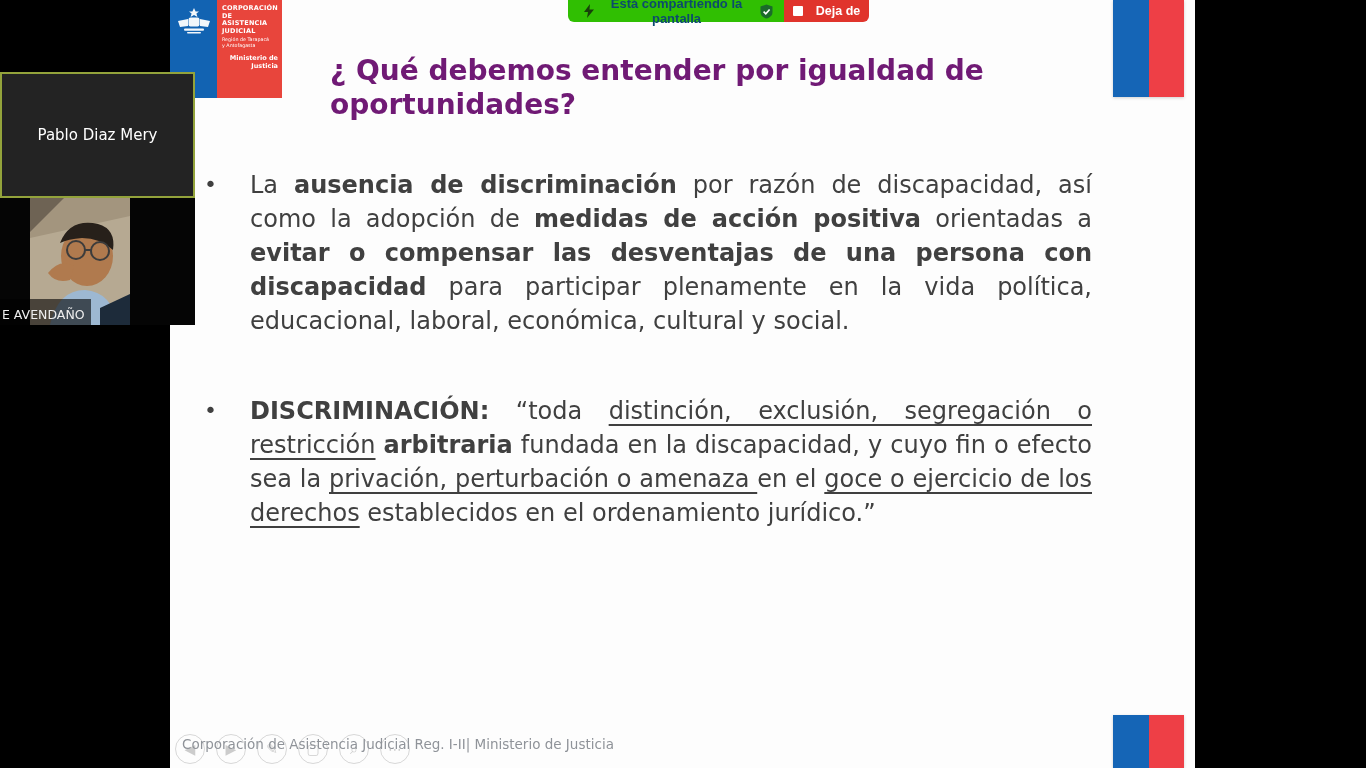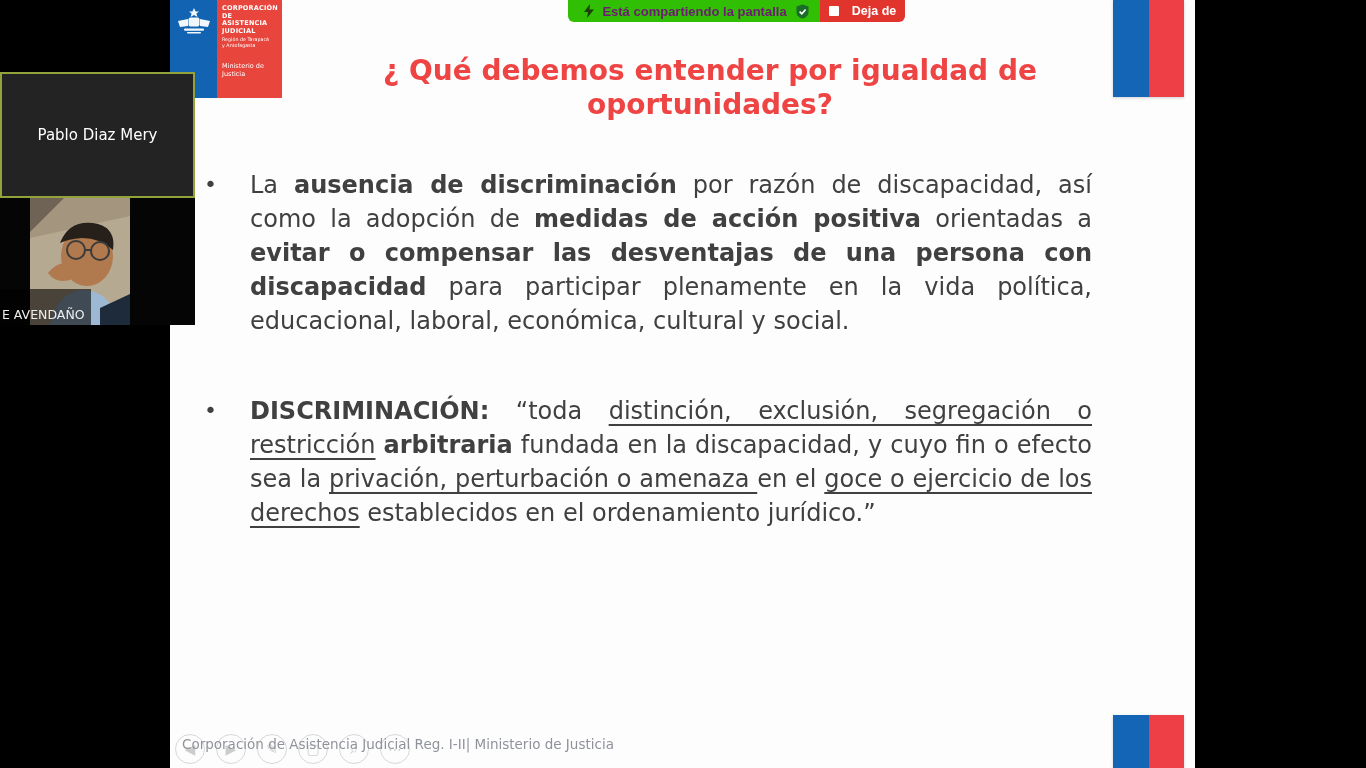--- a/index.html
+++ b/index.html
@@ -9,73 +9,73 @@
   
   .slide{position:absolute;left:170px;top:0;width:1025px;height:768px;background:#fdfdfd;}
 
   
   .logo{position:absolute;left:0;top:0;width:112px;height:98px;display:flex;}
   .logo-blue{width:47px;background:#1263b2;position:relative;}
   .logo-red{width:65px;background:#e8453c;color:#fff;box-sizing:border-box;
             padding:5px 4px 4px 5px;display:flex;flex-direction:column;}
   .logo-org{font-size:6.5px;font-weight:bold;line-height:7.5px;letter-spacing:.2px;}
   .logo-region{font-size:4.8px;line-height:5.6px;margin-top:2px;}
-  .logo-ministry{font-size:6.5px;font-weight:normal;line-height:7.5px;margin-top:auto;margin-bottom:16px;}
+  .logo-ministry{font-size:6.5px;font-weight:bold;line-height:7.5px;margin-top:auto;margin-bottom:24px;text-align:right;}
   .coat{position:absolute;left:50%;top:8px;transform:translateX(-50%);}
 
   
   .flag{position:absolute;width:71px;display:flex;box-shadow:0 1px 3px rgba(0,0,0,.18);}
   .flag div{flex:1;}
   .flag .b{background:#1565b6;}
   .flag .r{background:#ee3f46;}
   .flag-tr{left:943px;top:0;height:97px;}
   .flag-br{left:943px;top:715px;height:53px;}
 
   
-  .title{position:absolute;left:160px;top:54px;width:760px;text-align:center;
-         color:#ef4444;font-weight:bold;font-size:28px;line-height:34px;}
+  .title{position:absolute;left:160px;top:54px;width:760px;text-align:left;
+         color:#701a75;font-weight:bold;font-size:28px;line-height:34px;}
 
   
   .bullets{position:absolute;left:32px;top:168px;width:890px;color:#404040;}
   .bullet{display:flex;margin-bottom:56px;}
   .bullet-dot{width:46px;flex:none;font-size:22px;line-height:34px;padding-left:2px;color:#404040;}
   .bullet-body{flex:1;font-size:24px;line-height:34px;text-align:justify;}
   .bullet-body .u{text-decoration:underline;text-underline-offset:5px;text-decoration-thickness:2px;}
   .bullet-body .bld{font-weight:bold;}
 
   
   .ppt-toolbar{position:absolute;left:5px;top:734px;display:flex;gap:11px;}
   .ppt-btn{width:30px;height:30px;border-radius:50%;border:1.5px solid rgba(80,80,80,.22);
            color:rgba(80,80,80,.28);display:flex;align-items:center;justify-content:center;
            font-size:14px;background:transparent;box-sizing:border-box;}
   .footer{position:absolute;left:12px;top:736px;font-size:13.5px;color:#8f9399;z-index:2;text-align:center;}
 
   
   .share-banner{position:absolute;left:568px;top:0;height:22px;display:flex;z-index:10;
                 font-family:"Liberation Sans",sans-serif;}
-  .share-green{width:252px;background:#30bf02;border-radius:0 0 0 6px;display:flex;
-               align-items:center;color:#701a75;}
+  .share-green{width:216px;background:#30bf02;border-radius:0 0 0 6px;display:flex;
+               align-items:center;color:#0c4a6e;}
   .share-status{flex:1;text-align:center;font-size:13px;font-weight:bold;}
   .share-bolt{margin-left:16px;display:flex;align-items:center;}
   .share-shield{margin-right:10px;display:flex;align-items:center;}
   .share-red{width:85px;background:#e0342c;border-radius:0 0 6px 0;display:flex;align-items:center;
              justify-content:center;gap:13px;color:#fff;font-size:12.5px;font-weight:bold;cursor:pointer;}
   .stop-square{width:10px;height:10px;background:#fff;border-radius:1px;}
 
   
   .tile{position:absolute;left:0;width:195px;overflow:hidden;}
   .tile-active{top:72px;height:126px;background:#232323;border:2px solid #93a33b;box-sizing:border-box;
                display:flex;align-items:center;justify-content:center;}
   .tile-name-big{color:#fff;font-weight:normal;font-size:15px;}
   .tile-video{background:#050505;}
   .tile2{top:198px;height:127px;}
   .tile3{top:325px;height:130px;}
   .video-box{position:absolute;left:30px;top:0;width:100px;height:100%;}
   .tile-label{position:absolute;left:0;bottom:0;background:rgba(0,0,0,.6);color:#eee;
-              font-size:12.5px;padding:18px 6px 3px 2px;white-space:nowrap;}
+              font-size:12.5px;padding:8px 6px 3px 2px;white-space:nowrap;}
 </style>
 </head>
 <body>
 
 <div class="screen">
 
   <div class="slide">
 
     <div class="logo">
       <div class="logo-blue">

